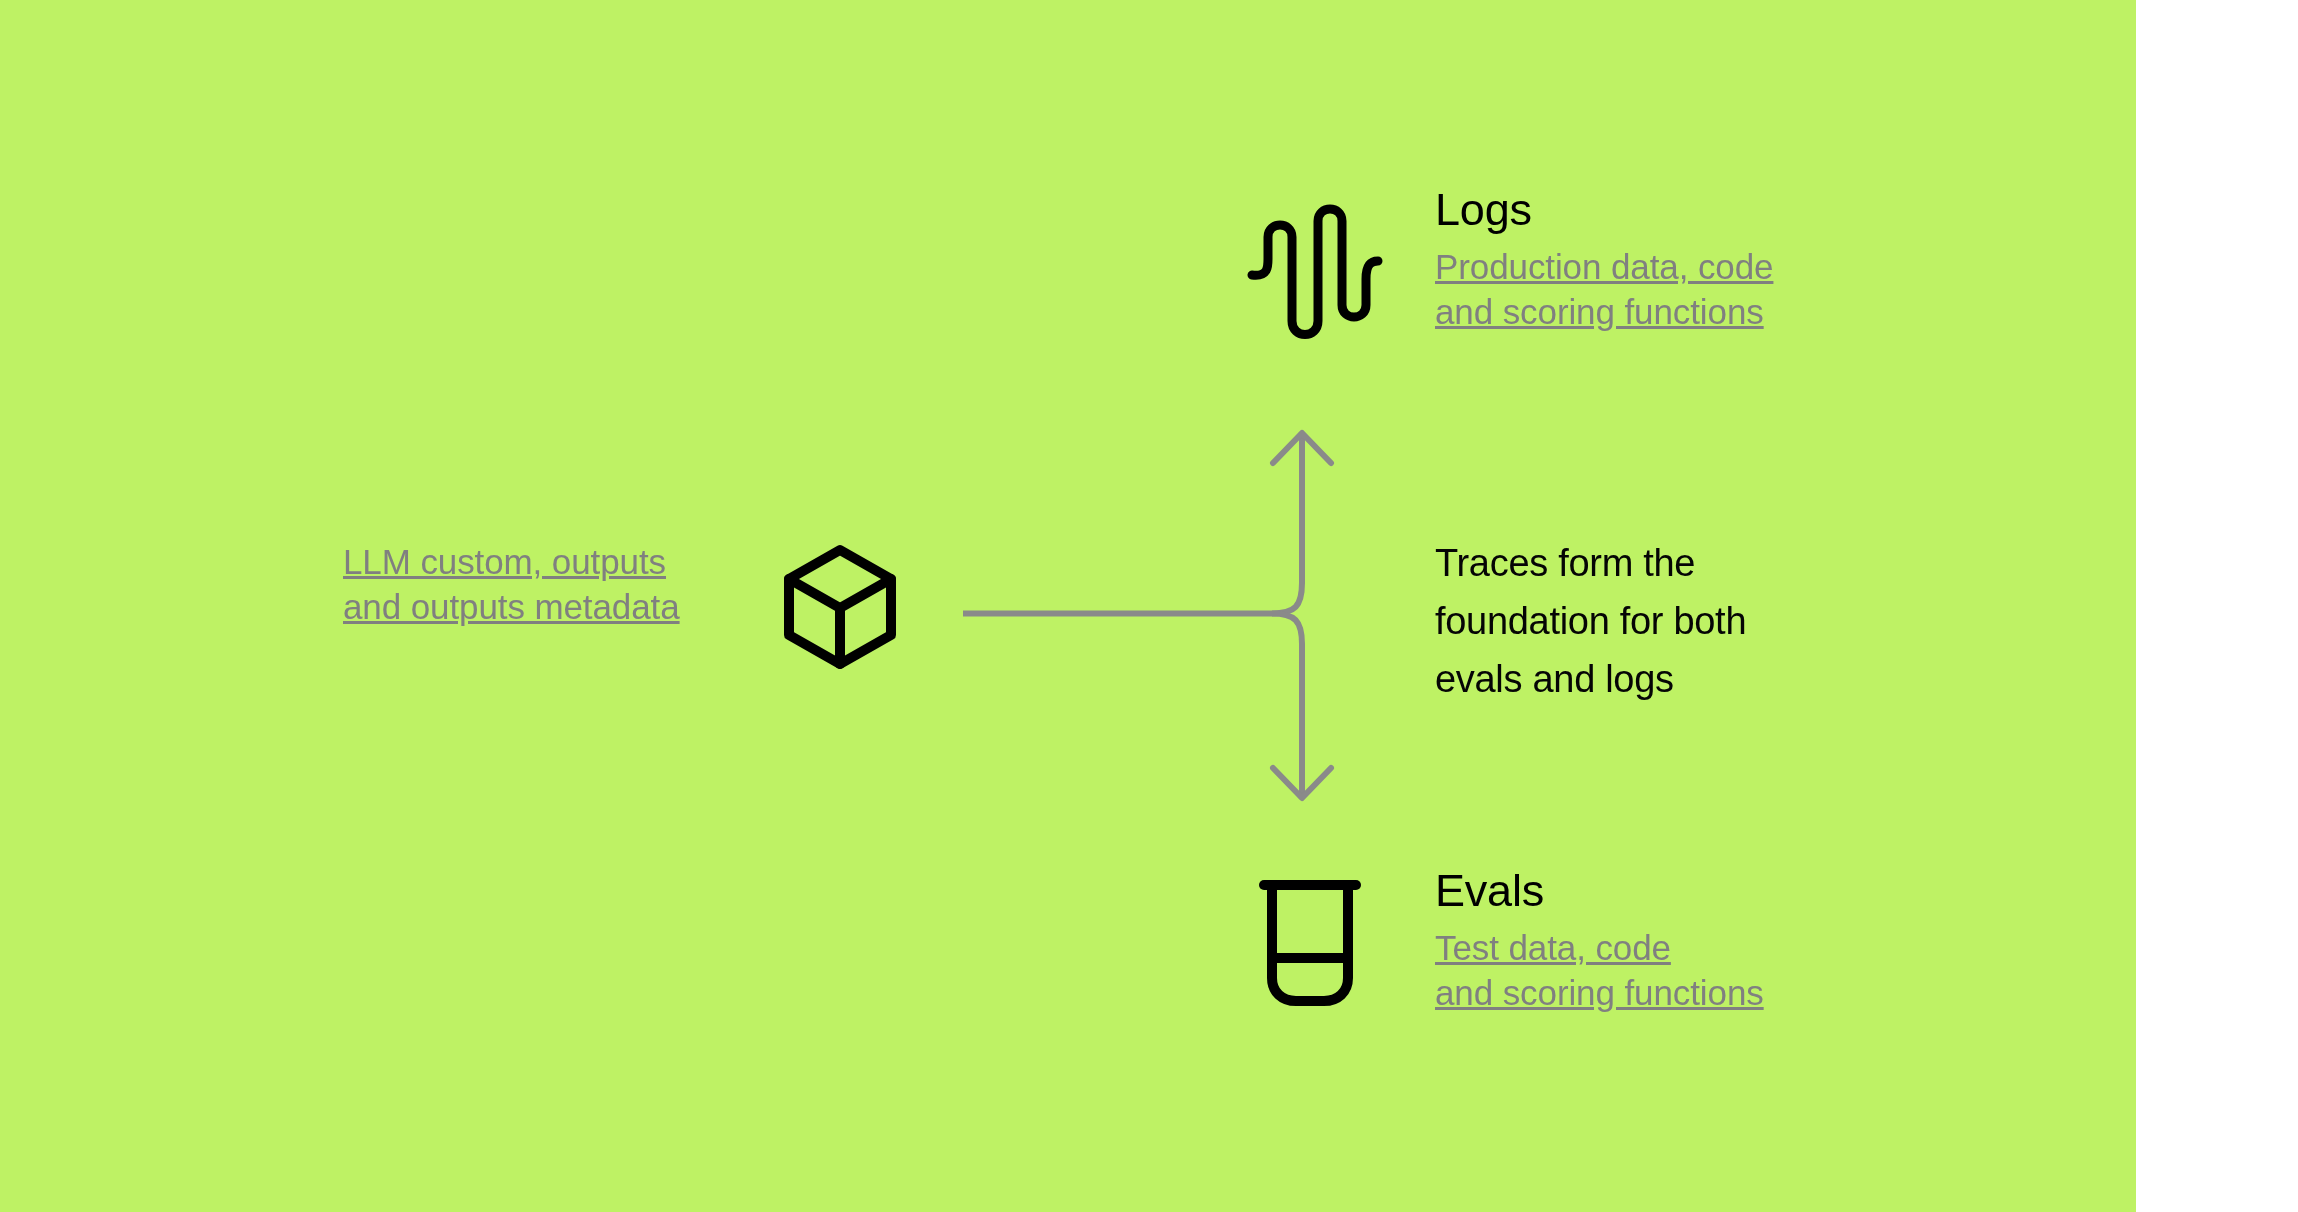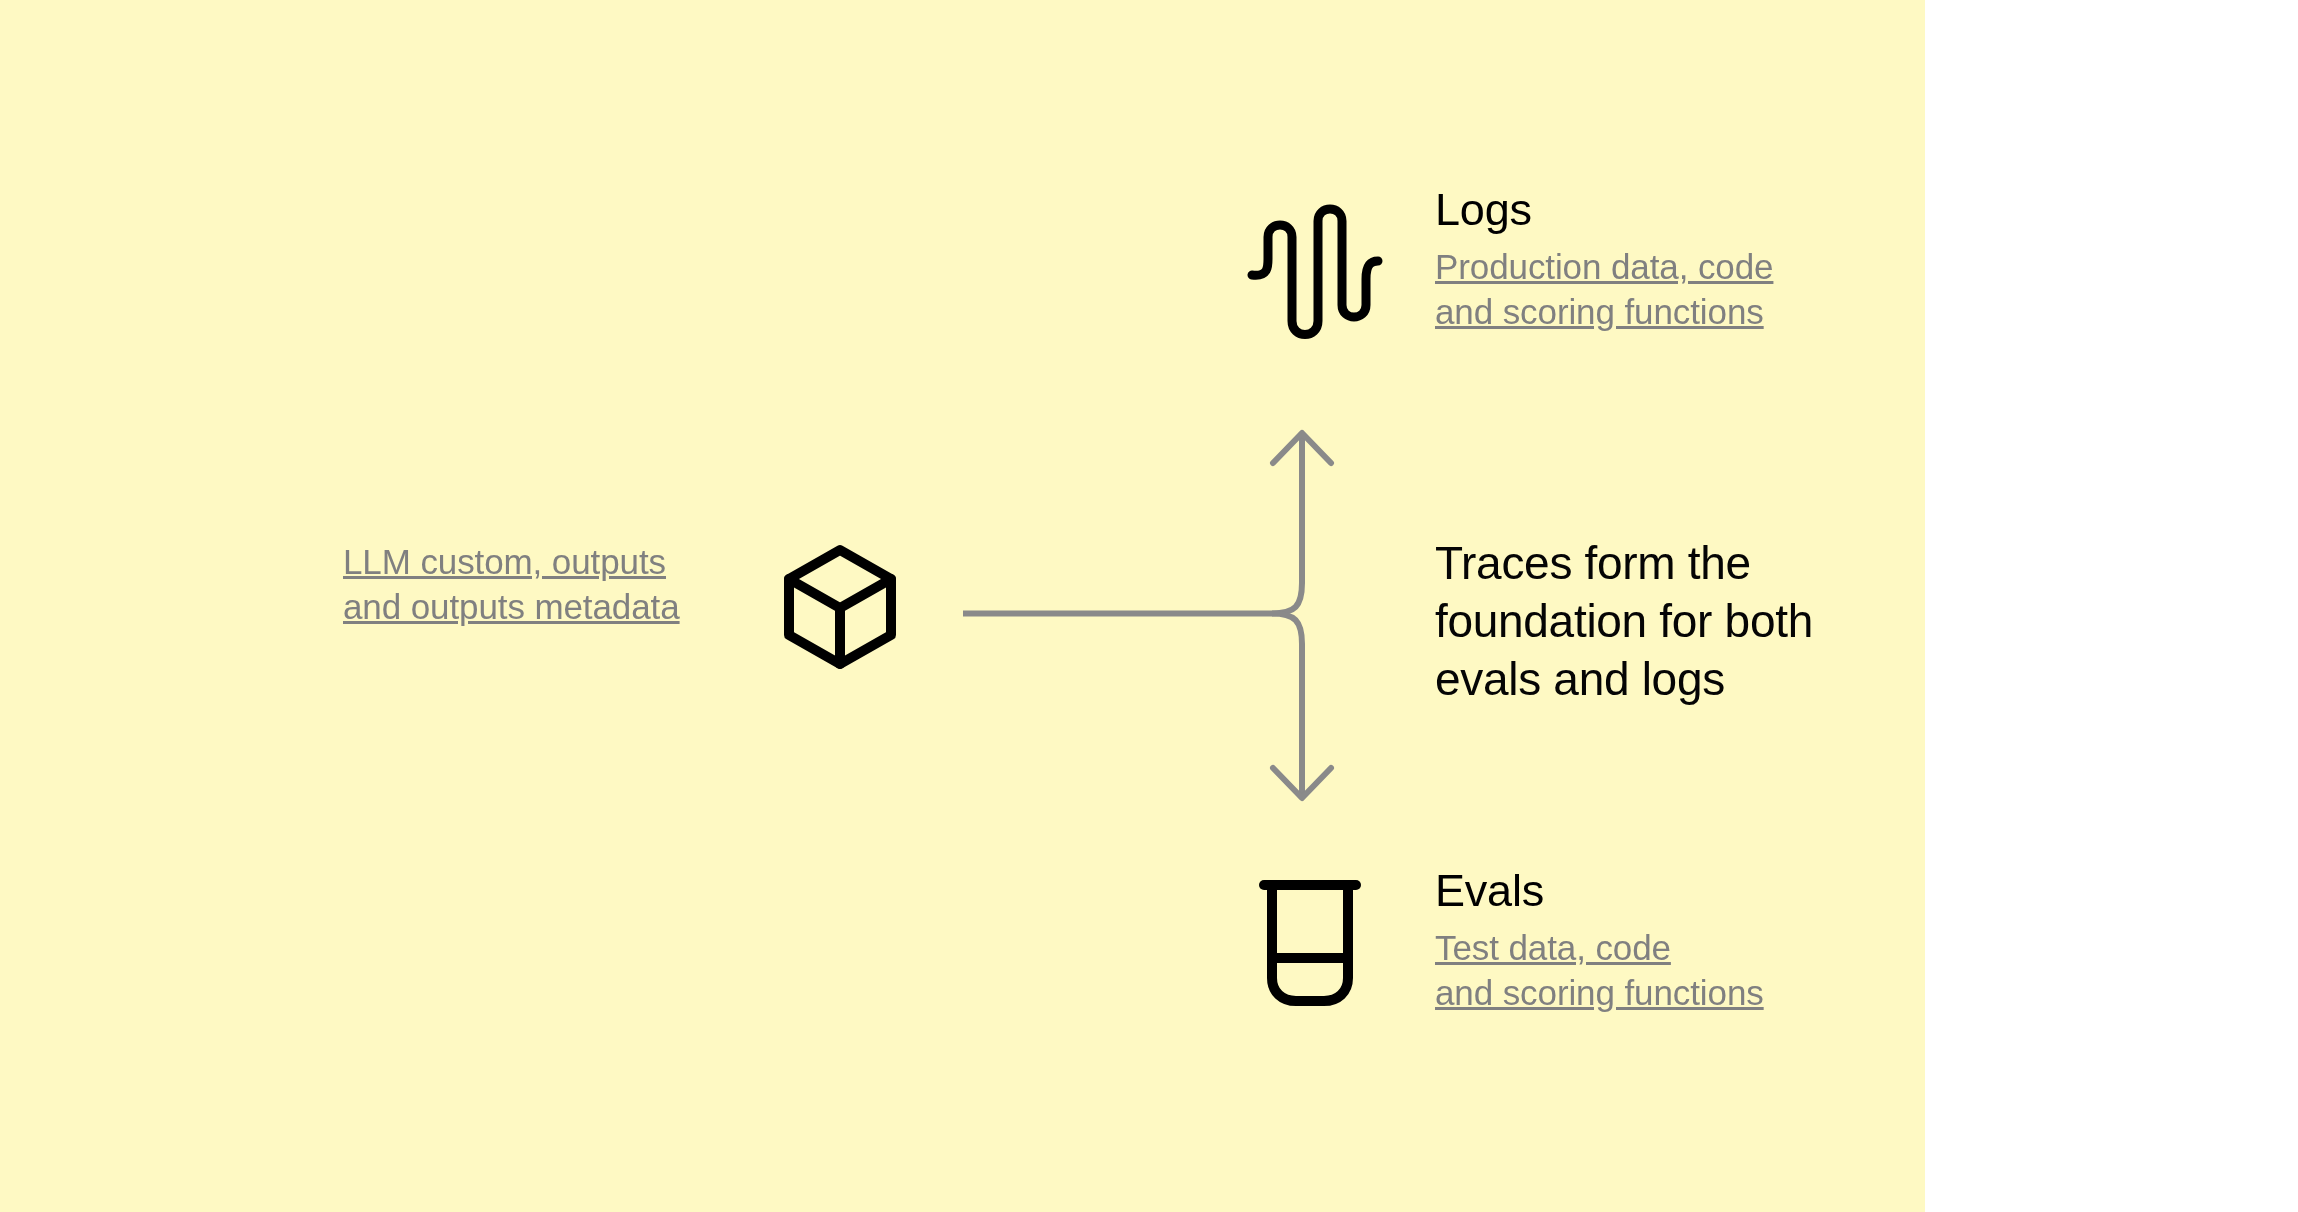--- a/index.html
+++ b/index.html
@@ -7,23 +7,23 @@
     margin: 0;
     padding: 0;
     background: #ffffff;
   }
   body {
     font-family: "Liberation Sans", "DejaVu Sans", sans-serif;
     -webkit-font-smoothing: antialiased;
   }
   #canvas {
     position: relative;
-    width: 1925px;
+    width: 2136px;
     height: 1212px;
-    background: #fef9c3;
+    background: #bef264;
     overflow: hidden;
   }
 
   
   .node-text {
     position: absolute;
   }
   .node-title {
     font-size: 45px;
     line-height: 56px;
@@ -40,21 +40,21 @@
     letter-spacing: -0.1px;
     white-space: nowrap;
     text-decoration: underline;
   }
   .node-sub-line {
     display: block;
   }
 
   .caption {
     position: absolute;
-    font-size: 46px;
+    font-size: 38px;
     line-height: 58px;
     font-weight: 400;
     color: #050505;
     letter-spacing: -0.3px;
   }
   .caption-line { display: block; white-space: nowrap; }
 
   
   .icon-box {
     position: absolute;

